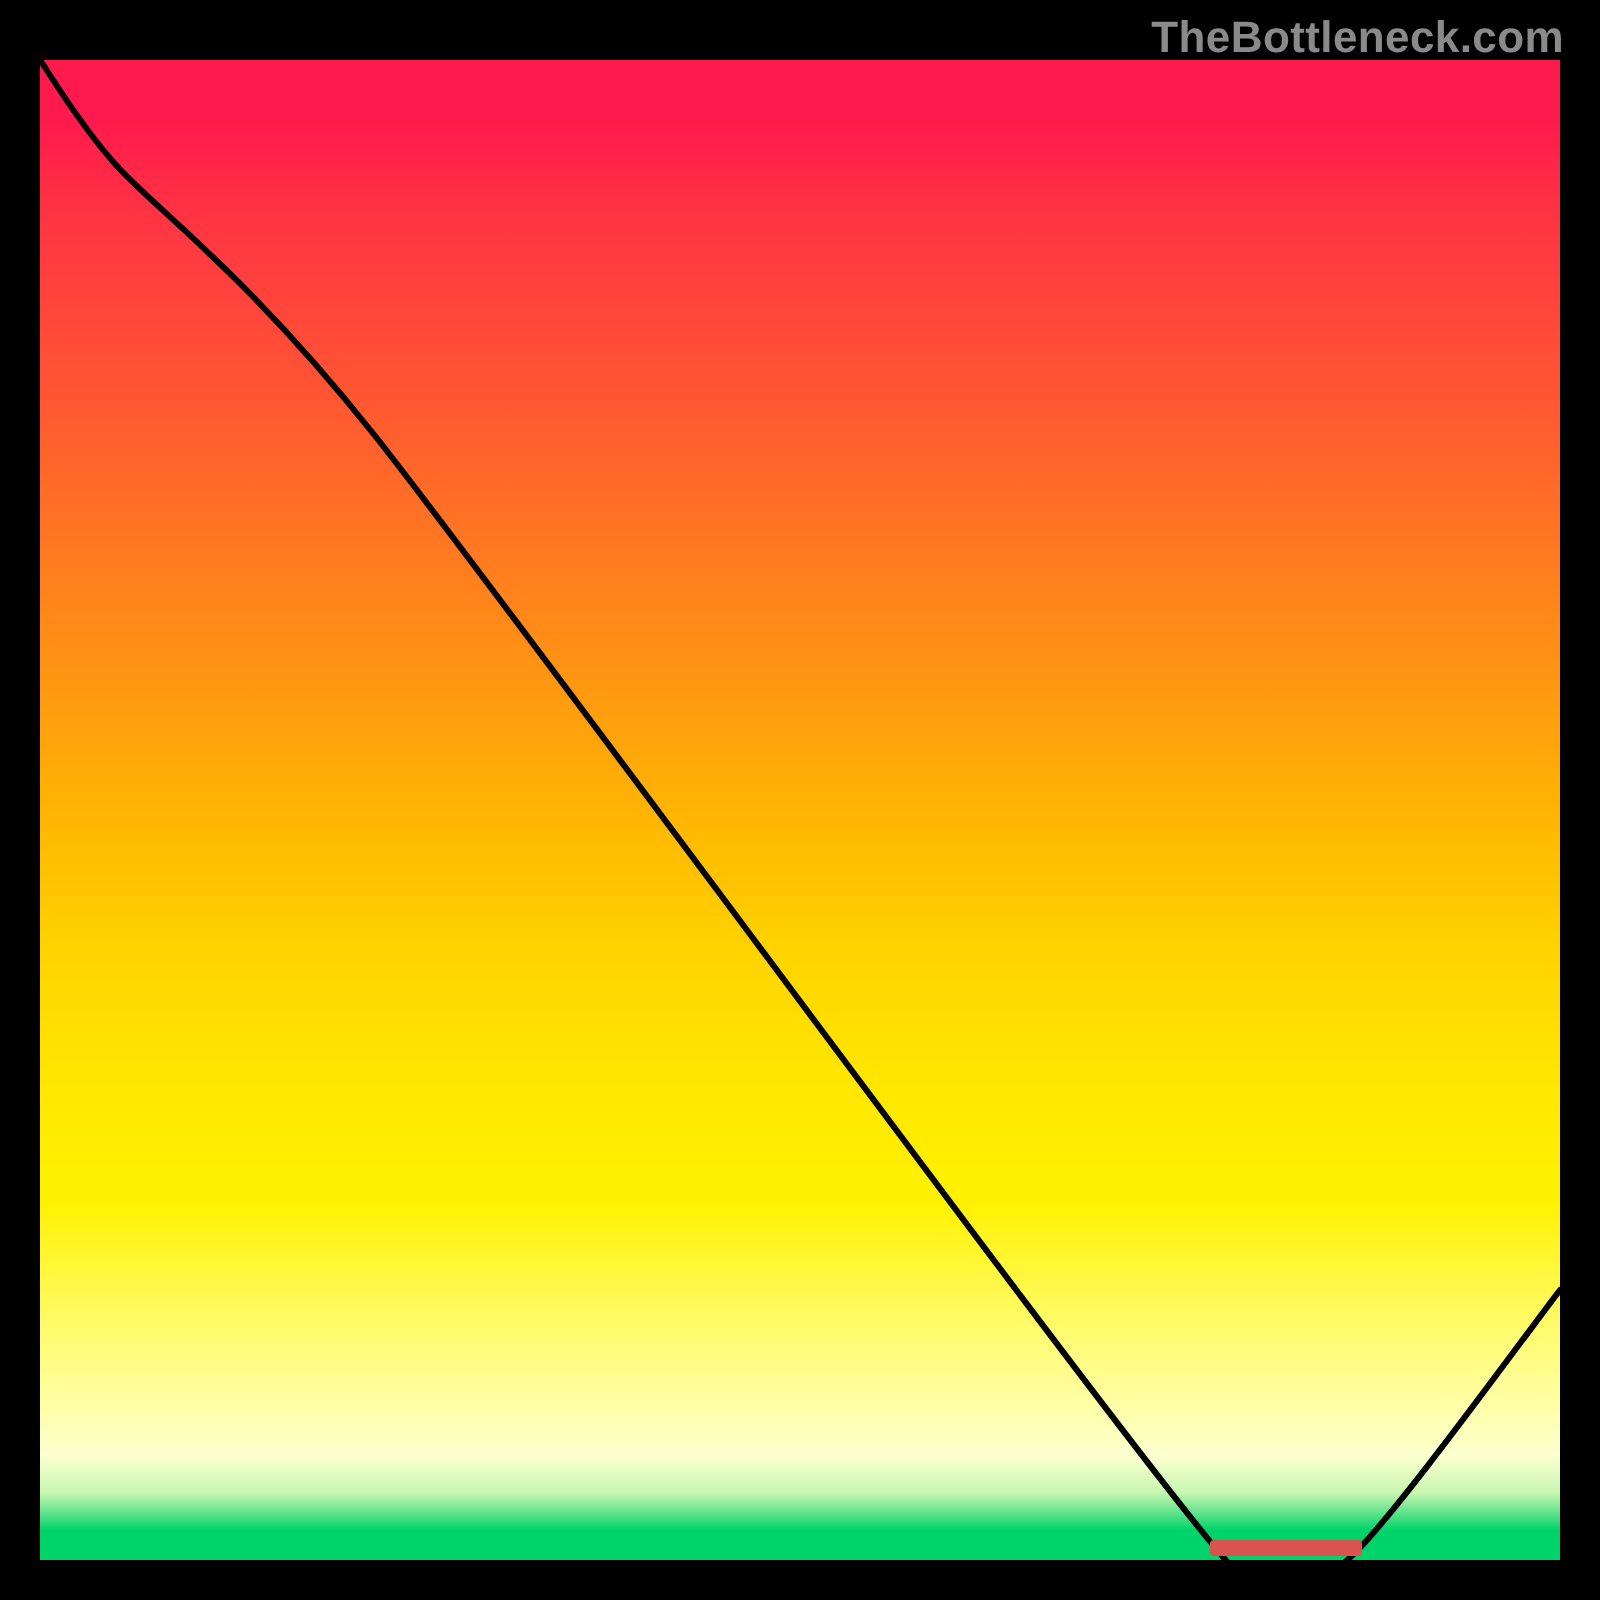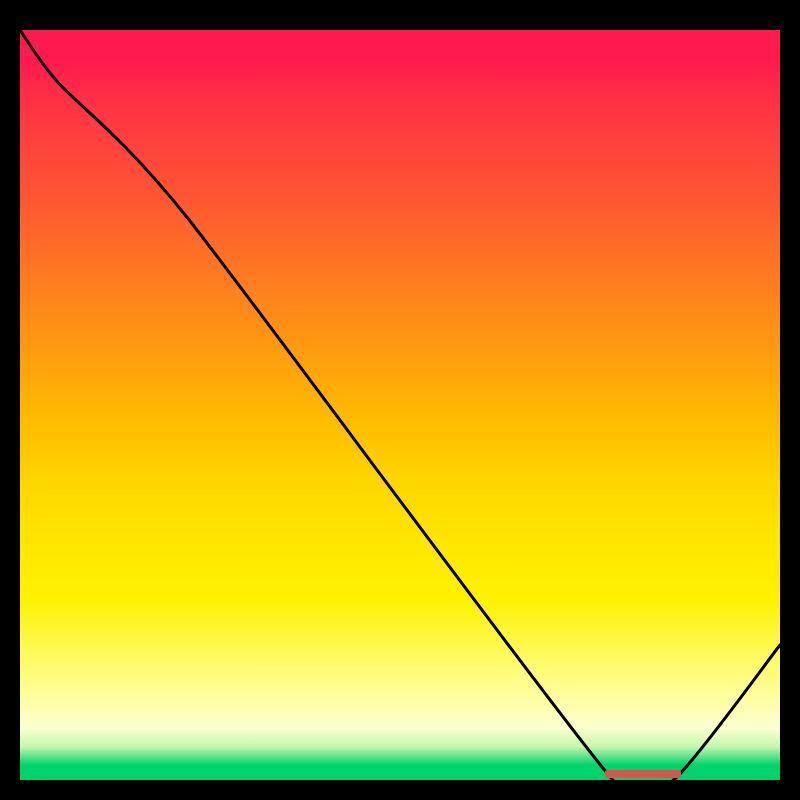--- a/index.html
+++ b/index.html
@@ -52,20 +52,21 @@
     height: 8px;
     background: #d9534f;
     border-radius: 2px;
   }
 </style>
 </head>
 <body>
 
 <div class="stage">
 
+  <div class="watermark">TheBottleneck.com</div>
 
   <div class="plot">
 
     <svg class="line-layer" viewBox="0 0 760 750" preserveAspectRatio="none">
       <path id="series-path" d="M 0 0 C 4.433333333333333 6.125 18.493333333333336 30.625 38 52.5 C 57.50666666666666 74.375 102.47333333333331 106.12500000000001 167.2 187.5 C 231.92666666666668 268.875 536.0533333333334 684.375 592.8000000000001 750 C 649.5466666666667 815.625 634.0933333333334 765.75 653.6 750 C 673.1066666666667 734.25 747.5866666666667 630.75 760 615" fill="none" stroke="#000000" stroke-width="3" stroke-linejoin="round" stroke-linecap="round"></path>
     </svg>
 
     <div id="optimal-marker" class="marker" style="left: 585.2px; width: 76px; top: 740px; background: rgb(217, 83, 79);"></div>
   </div>
 

